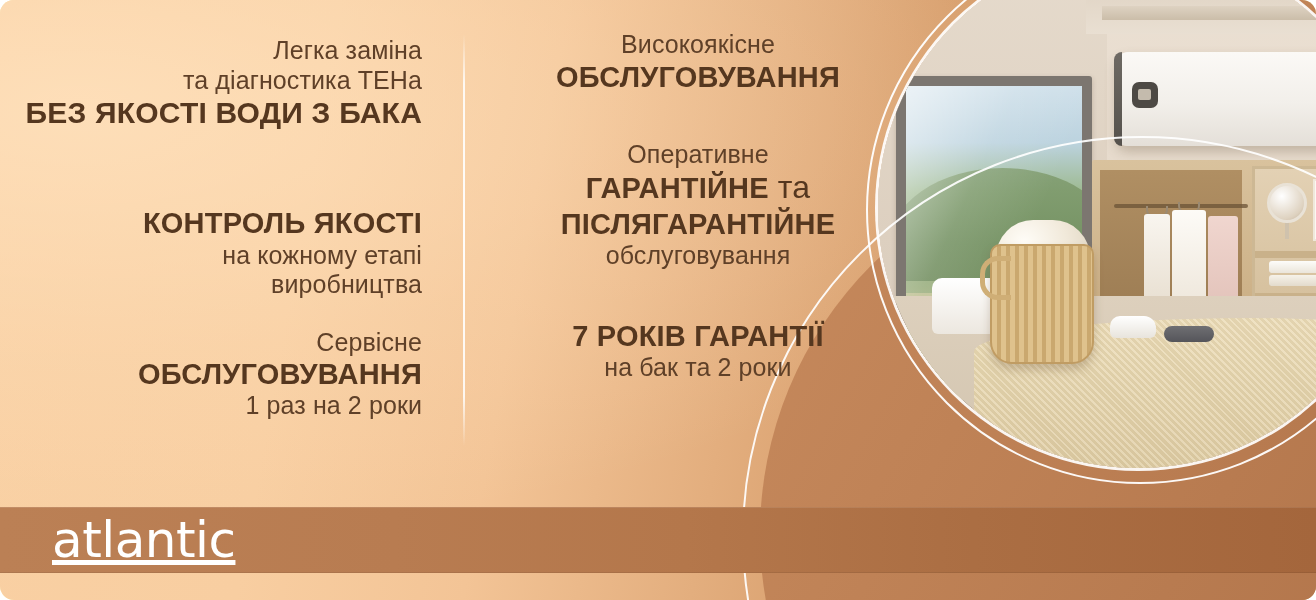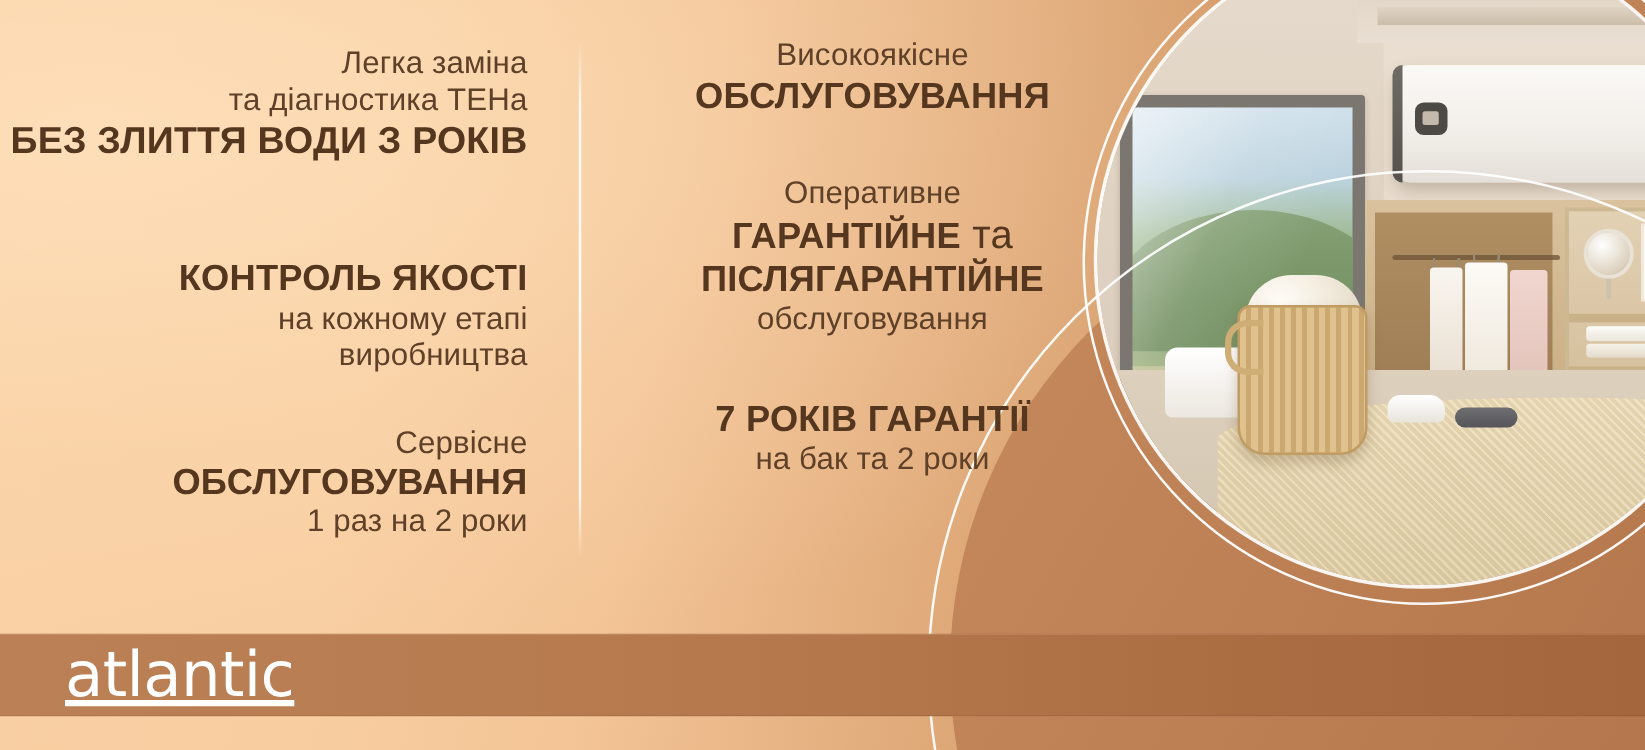--- a/index.html
+++ b/index.html
@@ -12,20 +12,21 @@
     font-family: "Liberation Sans", sans-serif;
   }
 
   
   .banner {
     position: relative;
     width: 1316px;
     height: 600px;
     overflow: hidden;
     background: #fef9c3;
+    border-radius: 14px;
   }
 
   
   .bg-gradient {
     position: absolute;
     inset: 0;
     background:
       linear-gradient(100deg,
         #f9d0a3 0%,
         #f8cea1 24%,
@@ -341,21 +342,21 @@
   }
   .col-right {
     left: 518px;
     width: 360px;
     text-align: center;
   }
 
   .block { margin: 0; }
   .col-left .block.b1 { margin-top: 36px; }
   .col-left .block.b2 { margin-top: 76px; }
-  .col-left .block.b3 { margin-top: 40px; padding-left: 48px; }
+  .col-left .block.b3 { margin-top: 28px; padding-left: 48px; }
 
   .col-right .block.b1 { margin-top: 30px; }
   .col-right .block.b2 { margin-top: 46px; }
   .col-right .block.b3 { margin-top: 48px; }
 
   .line {
     display: block;
     line-height: 1.18;
     letter-spacing: 0.1px;
     white-space: nowrap;
@@ -485,21 +486,21 @@
   <div class="arc-inner"></div>
 
   <div class="content">
     <div class="divider"></div>
 
     <div class="col col-left">
 
       <div class="block b1">
         <span class="line reg">Легка заміна</span>
         <span class="line reg">та діагностика ТЕНа</span>
-        <span class="line bold xl">БЕЗ ЗЛИТТЯ ВОДИ З РОКІВ</span>
+        <span class="line bold xl">БЕЗ ЯКОСТІ ВОДИ З БАКА</span>
       </div>
 
       <div class="block b2">
         <span class="line bold">КОНТРОЛЬ ЯКОСТІ</span>
         <span class="line reg">на кожному етапі</span>
         <span class="line reg">виробництва</span>
       </div>
 
       <div class="block b3">
         <span class="line reg">Сервісне</span>

